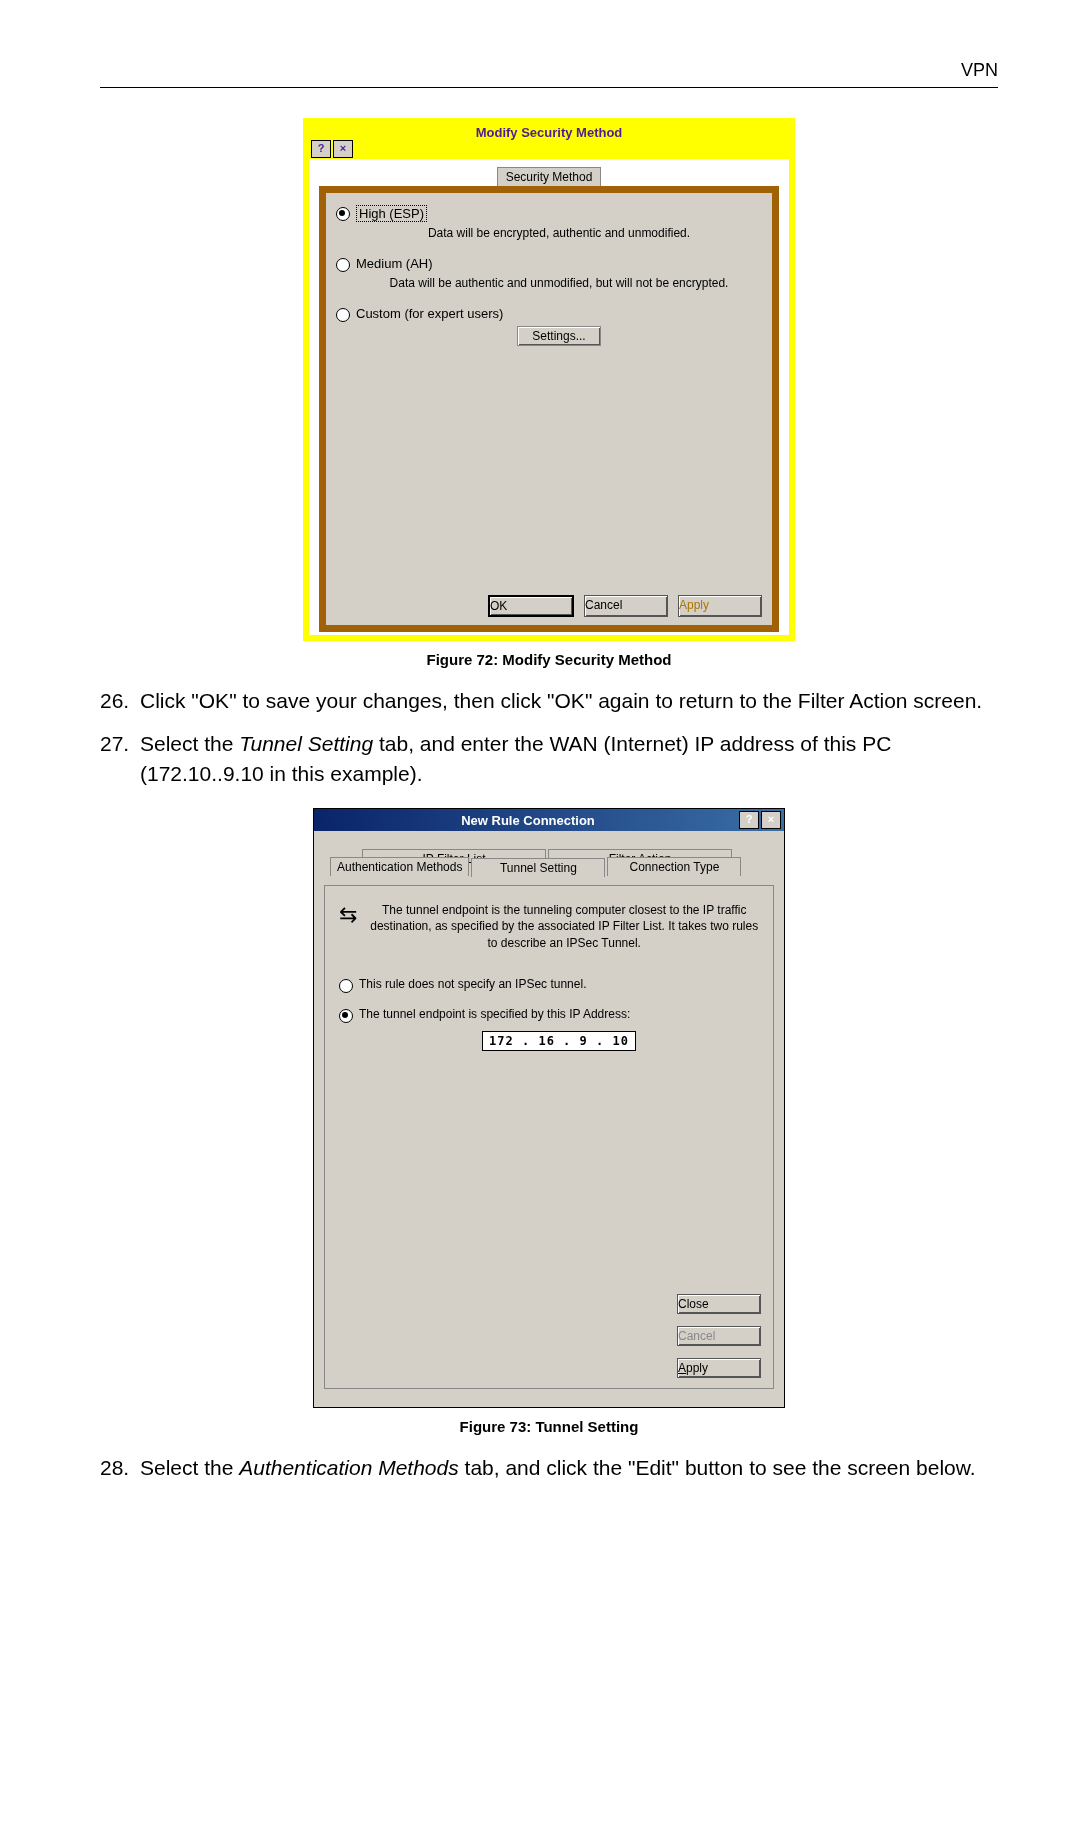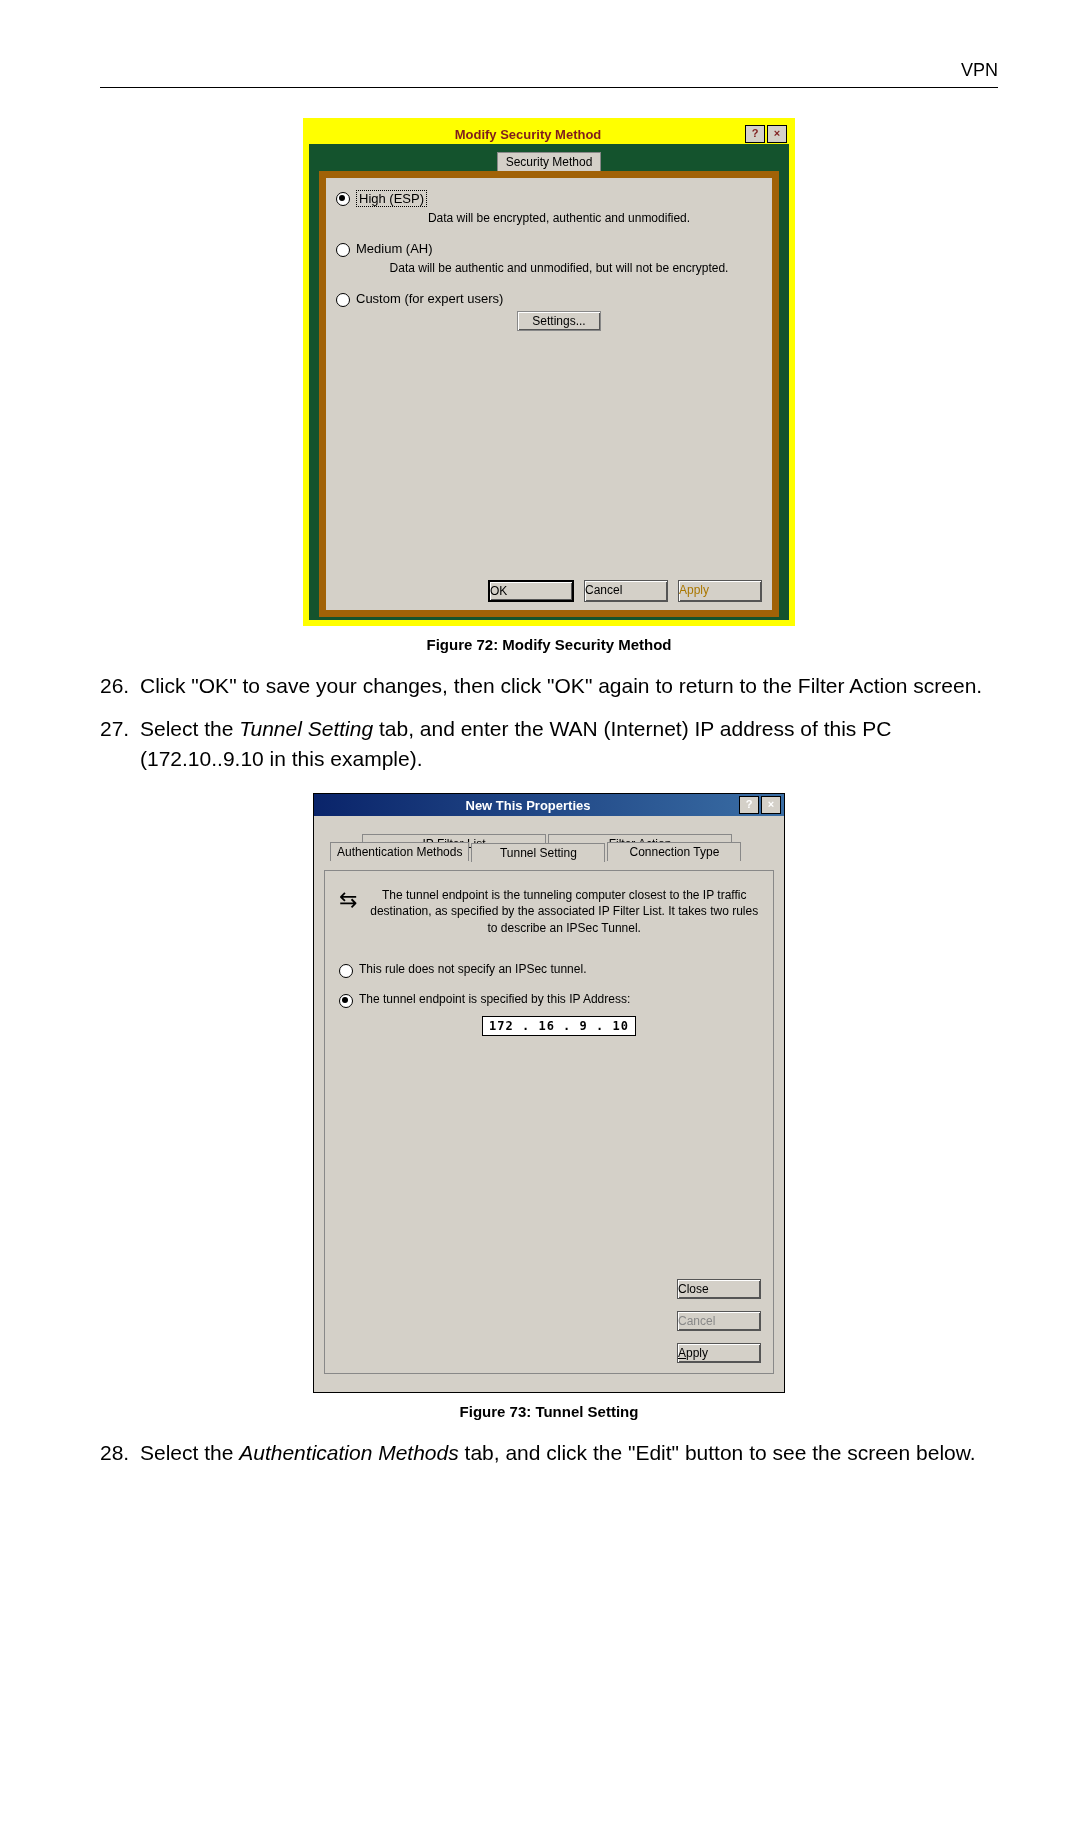--- a/index.html
+++ b/index.html
@@ -34,34 +34,35 @@
   .dlg1 {
     width: 480px;
     margin: 0 auto;
     border: 6px solid #ffff00;
     background: #d4d0c8;
     font-family: Tahoma, Arial, sans-serif;
     font-size: 13px;
   }
   .tbar-yellow {
     background: #ffff00;
-    color: #7f1d1d;
-    display: flex; align-items: center;
+    color: #4c1d95;
+    display: flex; 
     padding: 1px 2px;
     font-size: 13px;
     font-weight: bold;
+    flex-direction: column;
   }
   .tbar-yellow .title { flex: 1; }
   .winbtns { display: flex; gap: 2px; }
   .winbtn {
     width: 18px; height: 16px; background:#d4d0c8;
     border:1px solid #000; font-size:11px; line-height:14px; text-align:center;
     font-weight:bold;
   }
-  .dlg1-body { padding: 8px 10px; background:#14532d; position:relative; height:460px;}
+  .dlg1-body { padding: 8px 10px; background:#ffffff; position:relative; height:460px;}
   .tab1 {
     display:inline-block; border:1px solid #888; border-bottom:none;
     background:#d4d0c8; padding:2px 8px; font-size:12px;
   }
   .groupbox1 {
     border:7px solid #a16207; background:#d4d0c8; padding:12px 10px 10px 10px;
     height:410px; position:relative;
   }
   .radio-row { display:flex; align-items:flex-start; margin-bottom:4px; gap:6px;}
   .radio {
@@ -178,21 +179,21 @@
       <div class="num">27.</div>
       <div class="txt">
         <span>Select the </span><em class="i">Tunnel Setting</em><span> tab, and enter the WAN (Internet) IP address of this PC (172.10..9.10 in this example).</span>
       </div>
     </div>
   </div>
 
   <div class="figure-wrap">
     <div class="dlg2">
       <div class="tbar-blue">
-        <span class="title">New This Properties</span>
+        <span class="title">New Rule Connection</span>
         <div class="winbtns">
           <div class="winbtn">?</div>
           <div class="winbtn">×</div>
         </div>
       </div>
       <div class="dlg2-body">
         <div class="tabs2">
           <div class="tabrow back">
             <div class="tab2" style="min-width:170px">IP Filter List</div>
             <div class="tab2" style="min-width:170px">Filter Action</div>

